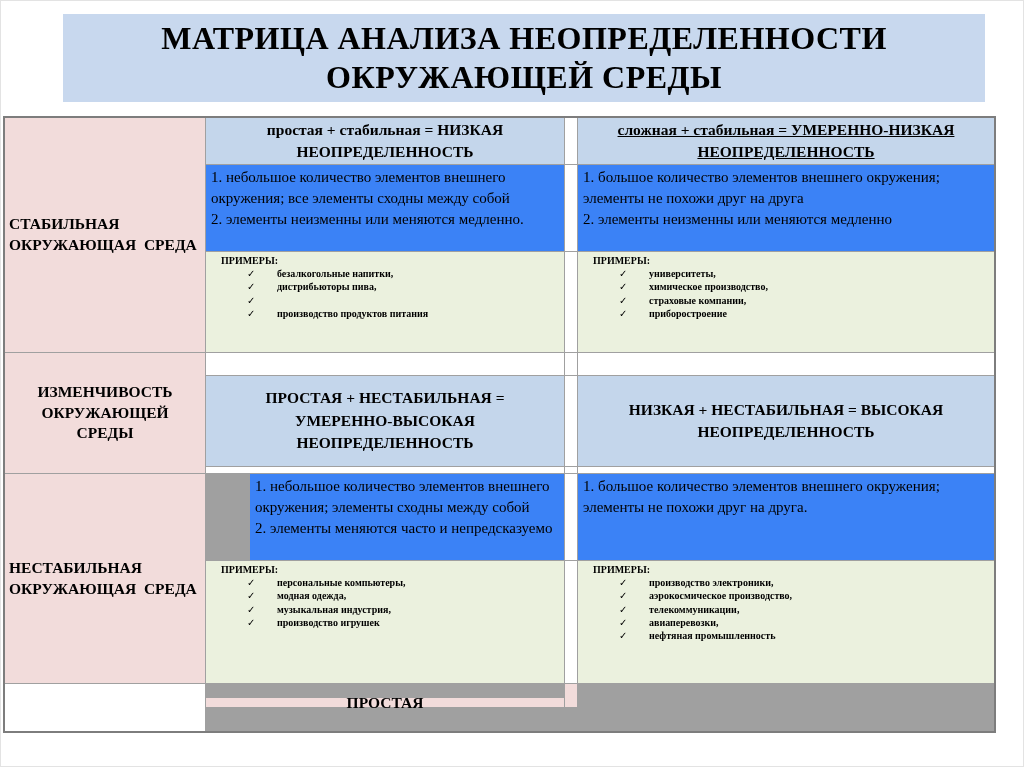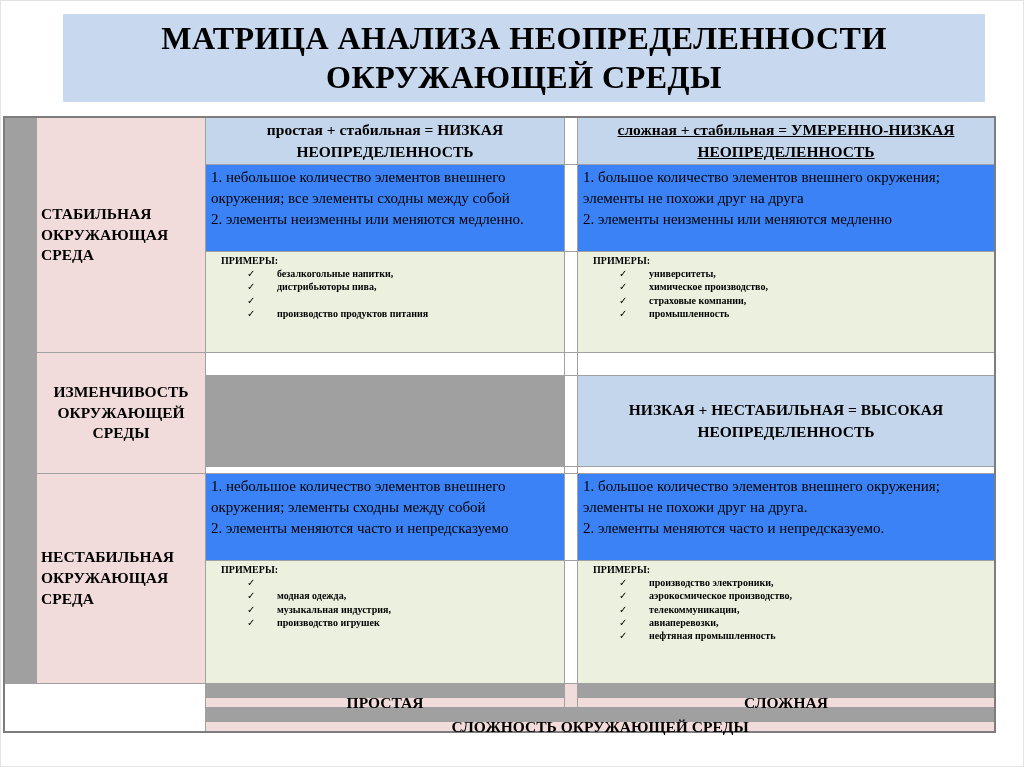--- a/index.html
+++ b/index.html
@@ -28,21 +28,21 @@
     position:absolute;left:2px;top:115px;
     display:grid;
     grid-template-columns:200px 358px 12px 416px;
     grid-template-rows:46px 86px 100px 22px 90px 6px 86px 122px 23px 23px;
     gap:1px;background:var(--grid);
     border:2px solid var(--outer);
   }
   .label{
     background:var(--pink);display:flex;align-items:center;
     font-weight:bold;font-size:15.5px;line-height:1.35;
-    padding:0 2px 0 4px;white-space:pre-wrap;margin-left:32px;
+    padding:0 2px 0 4px;white-space:pre-wrap;
   }
   .label.center{justify-content:center;text-align:center;padding:0 30px;}
   .hdr{
     background:var(--blue);display:flex;align-items:center;justify-content:center;
     text-align:center;font-weight:bold;font-size:15.5px;line-height:1.45;padding:2px 8px;
   }
   .hdr .hdr-text{width:100%;}
   .hdr .hdr-narrow{max-width:300px;margin:0 auto;}
   .traits{
     background:#3b82f6;font-weight:normal;font-size:15px;line-height:1.4;
@@ -79,21 +79,21 @@
   .gap-a1     {grid-column:2;grid-row:4;}
   .sp-r4      {grid-column:3;grid-row:4;}
   .gap-a2     {grid-column:4;grid-row:4;}
   .q3h        {grid-column:2;grid-row:5;}
   .sp-r5      {grid-column:3;grid-row:5;}
   .q4h        {grid-column:4;grid-row:5;}
   .gap-b1     {grid-column:2;grid-row:6;}
   .sp-r6      {grid-column:3;grid-row:6;}
   .gap-b2     {grid-column:4;grid-row:6;}
   .r-unstable {grid-column:1;grid-row:7/9;}
-  .q3d        {grid-column:2;grid-row:7;}
+  .q3d        {grid-column:2;grid-row:7;margin-left:44px;}
   .sp-r7      {grid-column:3;grid-row:7;}
   .q4d        {grid-column:4;grid-row:7;}
   .q3e        {grid-column:2;grid-row:8;}
   .sp-r8      {grid-column:3;grid-row:8;}
   .q4e        {grid-column:4;grid-row:8;}
   .corner     {grid-column:1;grid-row:9/11;}
   .ax-simple  {grid-column:2;grid-row:9;}
   .sp-r9      {grid-column:3;grid-row:9;}
   .ax-complex {grid-column:4;grid-row:9;}
   .ax-footer  {grid-column:2/5;grid-row:10;}
@@ -158,57 +158,60 @@
         <li>
           <span class="chk">✓</span>
           <span>химическое производство,</span>
         </li>
         <li>
           <span class="chk">✓</span>
           <span>страховые компании,</span>
         </li>
         <li>
           <span class="chk">✓</span>
-          <span>промышленность</span>
+          <span>приборостроение</span>
         </li>
       </ul>
   </div>
 
   <div class="label center r-var">ИЗМЕНЧИВОСТЬ ОКРУЖАЮЩЕЙ СРЕДЫ</div>
 
   <div class="gap gap-a1"></div>
   <div class="spacer sp-r4"></div>
   <div class="gap gap-a2"></div>
 
+  <div class="hdr q3h">
+    <div class="hdr-text hdr-narrow">ПРОСТАЯ + НЕСТАБИЛЬНАЯ = УМЕРЕННО-ВЫСОКАЯ НЕОПРЕДЕЛЕННОСТЬ</div>
+  </div>
   <div class="spacer sp-r5"></div>
   <div class="hdr q4h">
     <div class="hdr-text">НИЗКАЯ + НЕСТАБИЛЬНАЯ = ВЫСОКАЯ НЕОПРЕДЕЛЕННОСТЬ</div>
   </div>
 
   <div class="gap gap-b1"></div>
   <div class="spacer sp-r6"></div>
   <div class="gap gap-b2"></div>
 
   <div class="label r-unstable">НЕСТАБИЛЬНАЯ ОКРУЖАЮЩАЯ  СРЕДА</div>
 
   <div class="traits q3d">
       <div>1. небольшое количество элементов внешнего окружения; элементы сходны между собой</div>
       <div>2. элементы меняются часто и непредсказуемо</div>
     </div>
   <div class="spacer sp-r7"></div>
   <div class="traits q4d">
       <div>1. большое количество элементов внешнего окружения; элементы не похожи друг на друга.</div>
-      <div>2. элементы меняются часто и непредсказуемо.</div>
     </div>
 
   <div class="examples q3e">
     <div>ПРИМЕРЫ:</div>
     <ul>
         <li>
           <span class="chk">✓</span>
+          <span>персональные компьютеры,</span>
         </li>
         <li>
           <span class="chk">✓</span>
           <span>модная одежда,</span>
         </li>
         <li>
           <span class="chk">✓</span>
           <span>музыкальная индустрия,</span>
         </li>
         <li>
@@ -240,16 +243,14 @@
         <li>
           <span class="chk">✓</span>
           <span>нефтяная промышленность</span>
         </li>
       </ul>
   </div>
 
   <div class="corner"></div>
   <div class="axis ax-simple">ПРОСТАЯ</div>
   <div class="spacer pink sp-r9"></div>
-  <div class="axis ax-complex">СЛОЖНАЯ</div>
-  <div class="axis ax-footer">СЛОЖНОСТЬ ОКРУЖАЮЩЕЙ СРЕДЫ</div>
 
 </div>
 
 </body></html>

